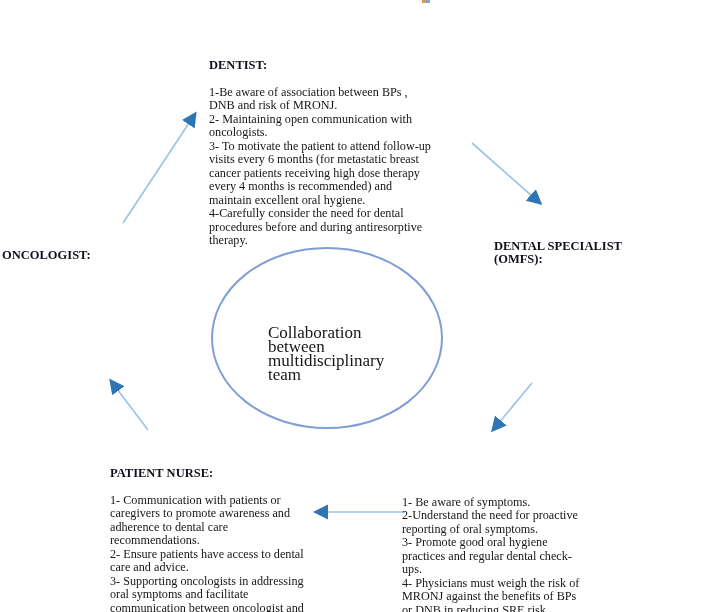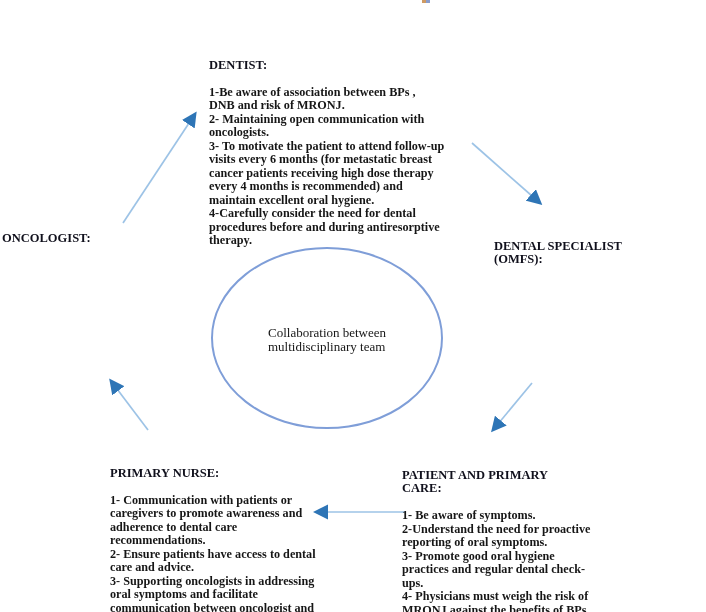--- a/index.html
+++ b/index.html
@@ -33,28 +33,27 @@
   .node-title {
     font-weight: bold;
     font-size: 12.5px;
     line-height: 13.5px;
     white-space: pre-line;
     color: #10101c;
     text-align: center;
   }
   .node-body {
     white-space: pre-line;
-    font-weight: bold;
   }
   .center-label {
     position: absolute;
     left: 268px;
     top: 326px;
     width: 130px;
-    font-size: 13px;
+    font-size: 17px;
     line-height: 14px;
     white-space: pre-line;
     color: #161616;
   }
   .top-artifact {
     position: absolute;
     left: 422px;
     top: 0;
     width: 8px;
     height: 3px;
@@ -107,44 +106,43 @@
 procedures before and during antiresorptive
 therapy.</span>
   </div>
 
   <div class="node" style="left:479px; top:226px; width:226px;margin-left:15px;">
     <span class="node-title">DENTAL SPECIALIST
 (OMFS):</span><br>
   </div>
 
   <div class="node" style="left:402px; top:455px; width:242px;">
-    <span class="node-title">PATIENT AND PRIMARY
-CARE:</span><br>
+    <br>
     <span class="node-body">1- Be aware of symptoms.
 2-Understand the need for proactive
 reporting of oral symptoms.
 3- Promote good oral hygiene
 practices and regular dental check-
 ups.
 4- Physicians must weigh the risk of
 MRONJ against the benefits of BPs
 or DNB in reducing SRE risk.</span>
   </div>
 
   <div class="node" style="left:110px; top:453px; width:252px;">
-    <span class="node-title">PRIMARY NURSE:</span><br>
+    <span class="node-title">PATIENT NURSE:</span><br>
     <span class="node-body">1- Communication with patients or
 caregivers to promote awareness and
 adherence to dental care
 recommendations.
 2- Ensure patients have access to dental
 care and advice.
 3- Supporting oncologists in addressing
 oral symptoms and facilitate
 communication between oncologist and
 dentist.</span>
   </div>
 
-  <div class="node" style="left:2px; top:218px; width:208px;">
+  <div class="node" style="left:2px; top:235px; width:208px;">
     <span class="node-title">ONCOLOGIST:</span><br>
   </div>
 
 </div>
 
 </body></html>

